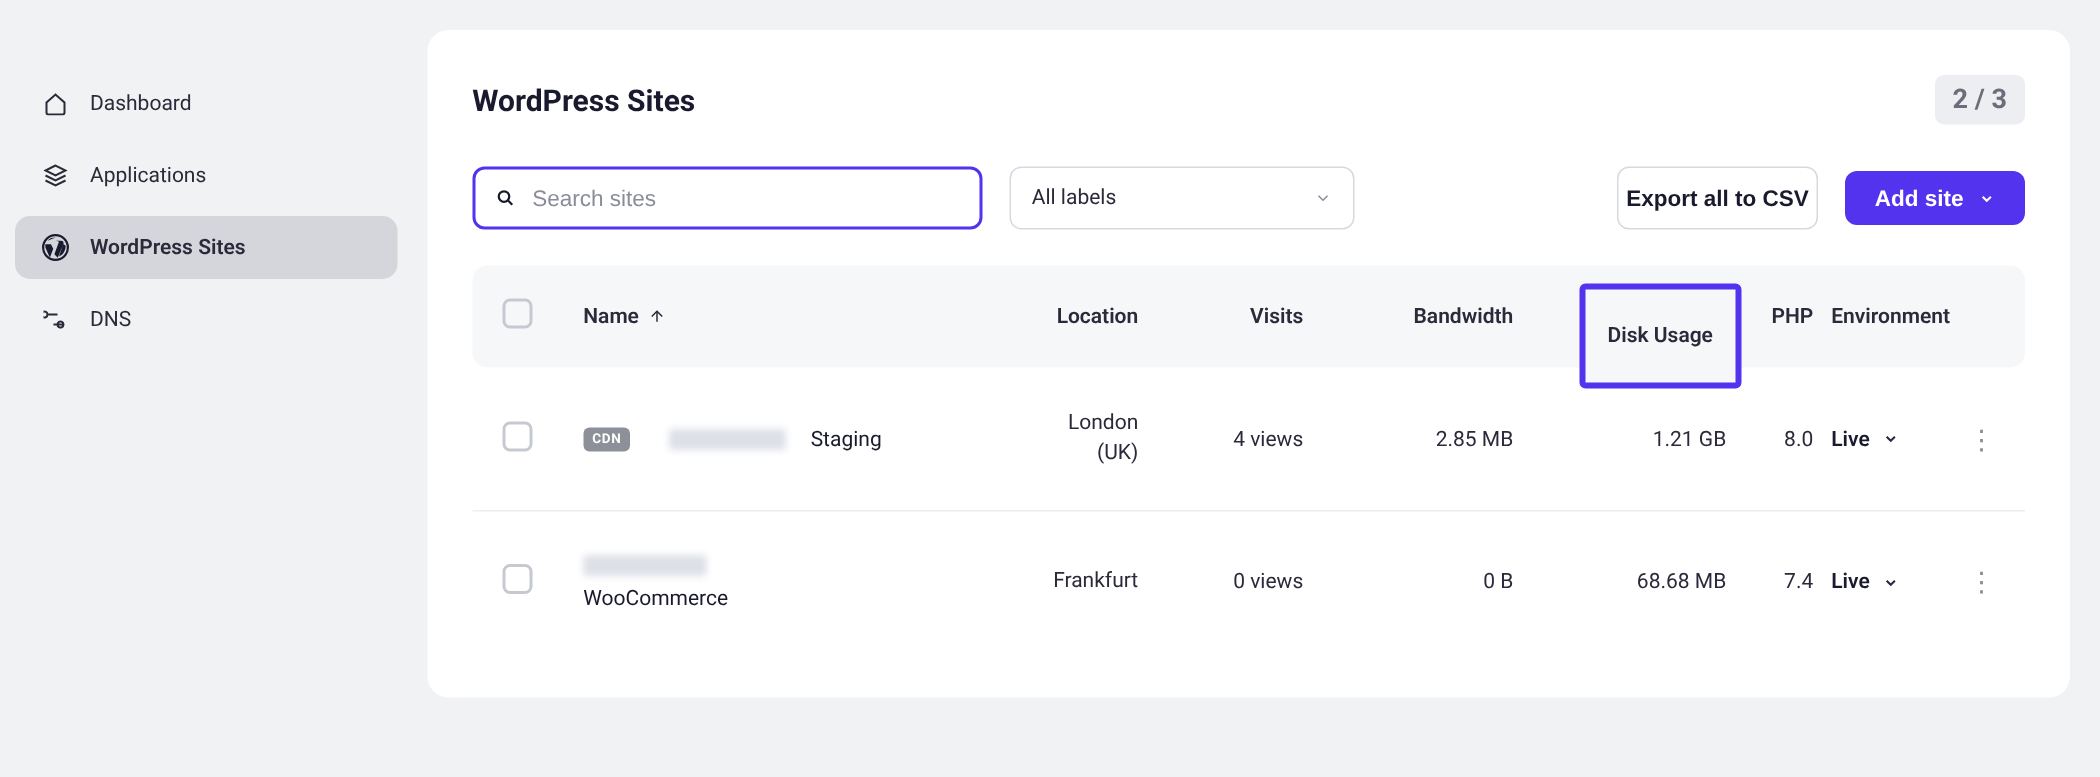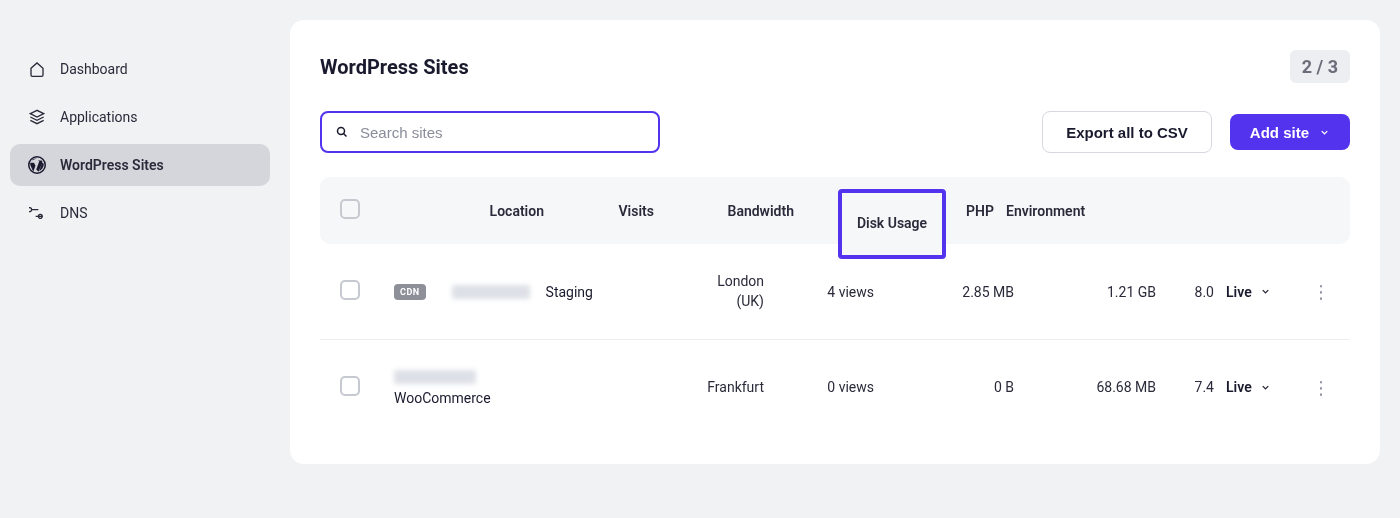--- a/index.html
+++ b/index.html
@@ -115,21 +115,21 @@
       color: #2a2a3a;
     }
     .spacer {
       flex: 1;
     }
     .btn-outline {
       border: 1px solid #d7d9e0;
       background: #fff;
       border-radius: 8px;
       height: 42px;
-      padding: 0 23px;
+      padding: 0 5px;
       font-size: 15px;
       font-weight: 600;
       cursor: pointer;
       color: #1a1a2e;
     }
     .btn-primary {
       background: #5333ed;
       color: #fff;
       border: none;
       border-radius: 8px;
@@ -290,35 +290,52 @@
       <div class="controls-row">
         <div class="search-wrap">
           <span class="icon">
             <svg width="12" height="12" viewBox="0 0 24 24" fill="none" stroke="#1a1a2e" stroke-width="3">
                 <circle cx="10" cy="10" r="7"></circle>
                 <line x1="21" y1="21" x2="15" y2="15"></line>
               </svg>
           </span>
           <input class="search-input" type="text" placeholder="Search sites" style="">
         </div>
+        <div class="labels-select">
+          <span>All labels</span>
+          <span>
+            <svg width="12" height="12" viewBox="0 0 24 24" fill="none" stroke="#8a8d99" stroke-width="2">
+                <polyline points="6 9 12 15 18 9"></polyline>
+              </svg>
+          </span>
+        </div>
         <div class="spacer"></div>
         <button class="btn-outline">Export all to CSV</button>
         <button class="btn-primary">
           <span>Add site</span>
           <span>
             <svg width="11" height="11" viewBox="0 0 24 24" fill="none" stroke="#fff" stroke-width="3">
                 <polyline points="6 9 12 15 18 9"></polyline>
               </svg>
           </span>
         </button>
       </div>
 
       <div class="table">
         <div class="thead">
           <div class="col-check"><span class="checkbox"></span></div>
+          <div class="col-name">
+            <span>Name</span>
+            <span>
+              <svg width="12" height="12" viewBox="0 0 24 24" fill="none" stroke="#2a2a3a" stroke-width="2">
+                  <line x1="12" y1="19" x2="12" y2="5"></line>
+                  <polyline points="5 12 12 5 19 12"></polyline>
+                </svg>
+            </span>
+          </div>
           <div class="col-location">Location</div>
           <div class="col-visits">Visits</div>
           <div class="col-bandwidth">Bandwidth</div>
           <div class="col-disk">
             <div class="disk-highlight">Disk Usage</div>
           </div>
           <div class="col-php">PHP</div>
           <div class="col-env">Environment</div>
           <div class="col-menu"></div>
         </div>

